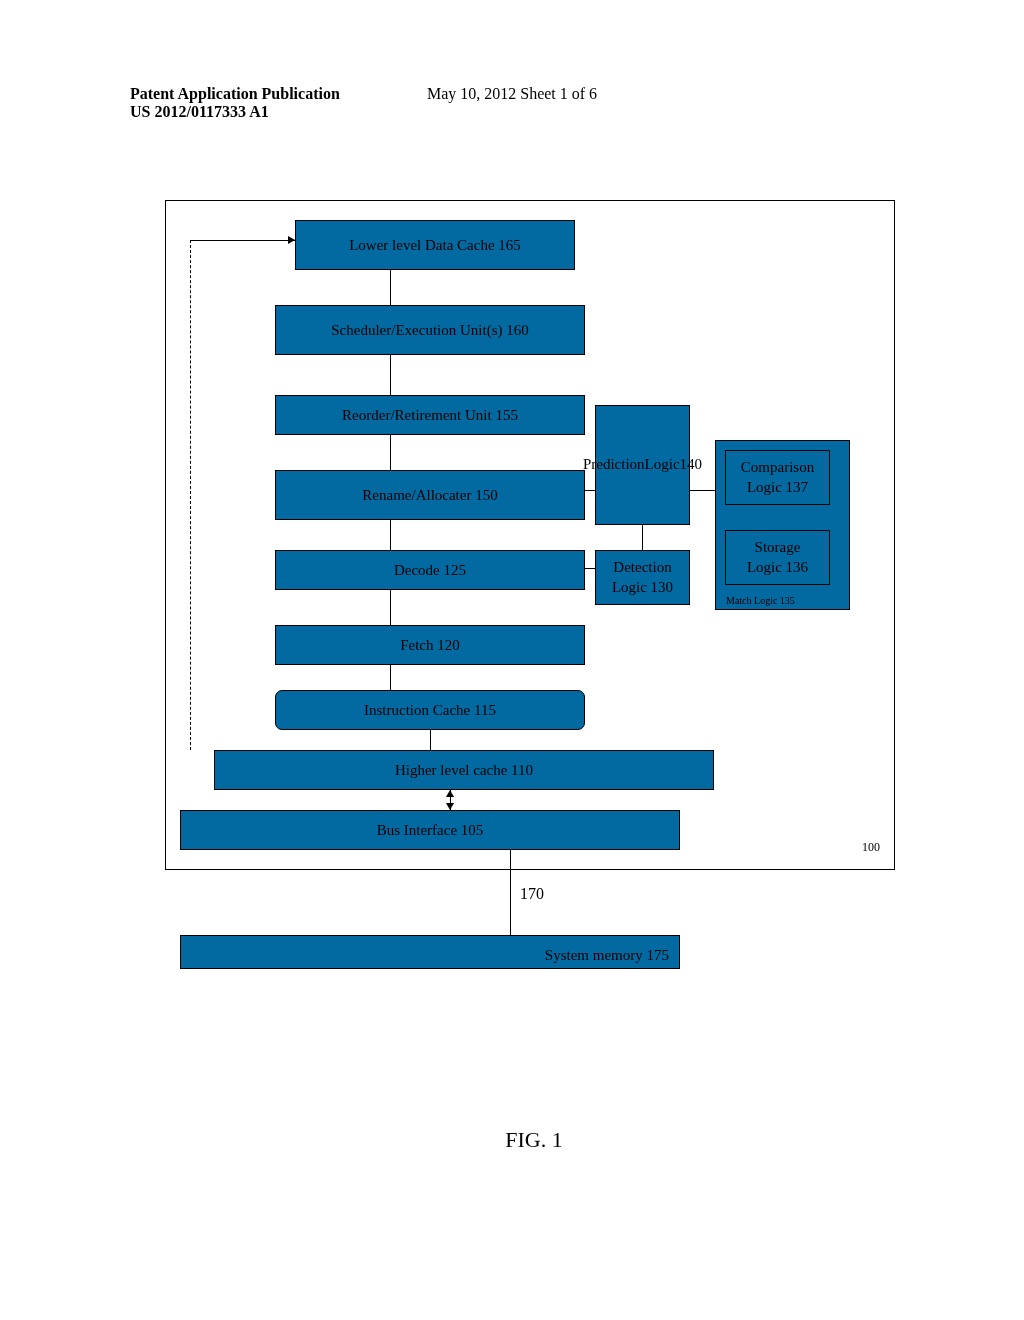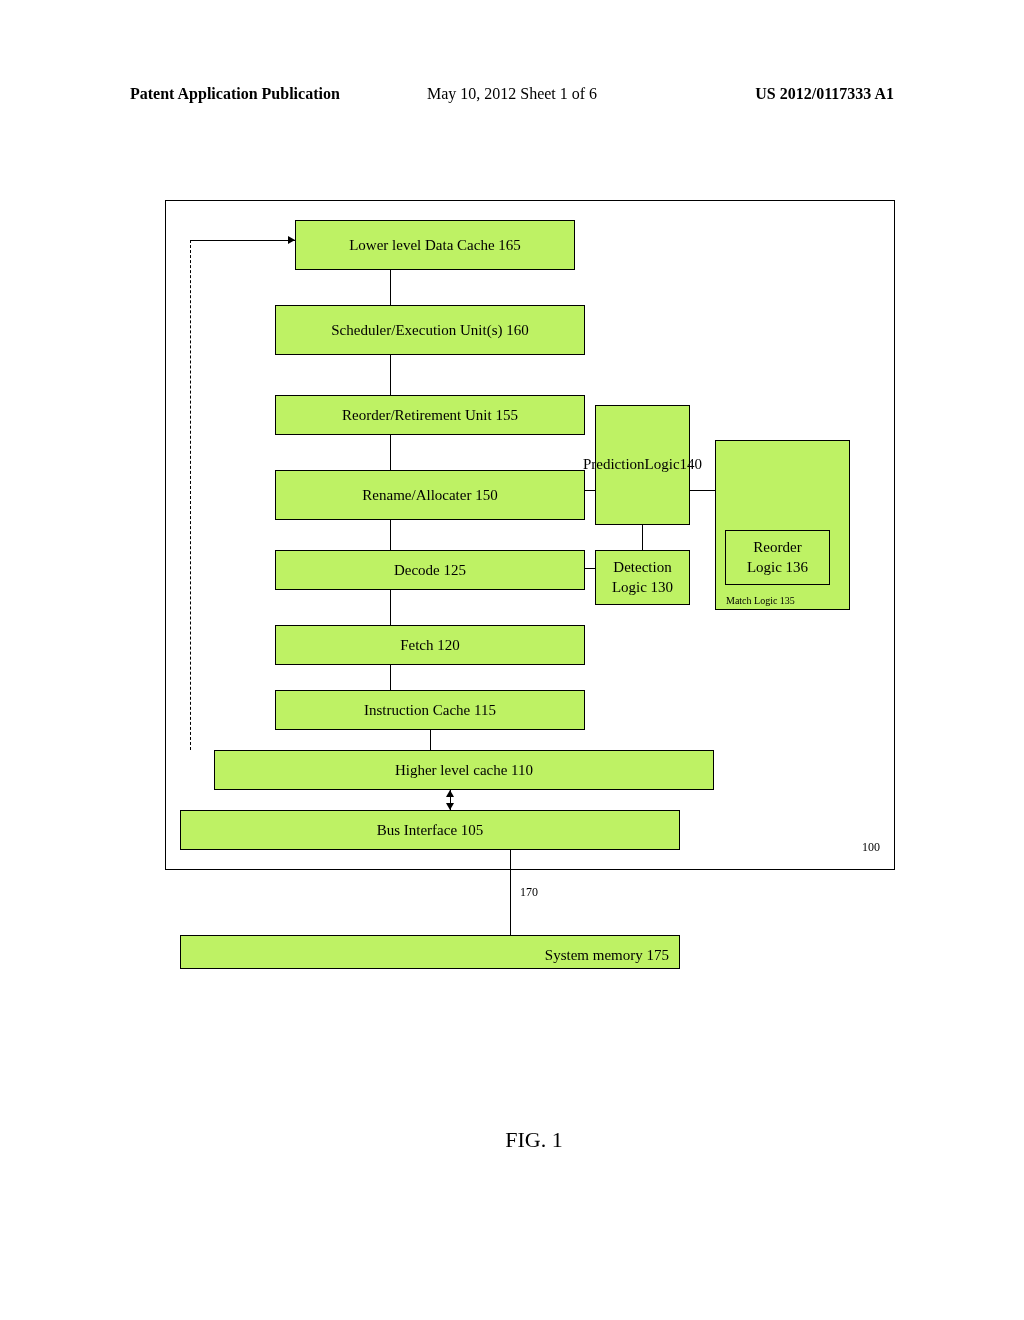--- a/index.html
+++ b/index.html
@@ -16,20 +16,21 @@
     }
     .header {
       position: absolute;
       top: 85px;
       left: 0;
       width: 100%;
       display: flex;
       justify-content: space-between;
       padding: 0 130px;
       font-size: 16px;
+      flex-direction: column;
     }
     .header-left {
       font-weight: bold;
     }
     .header-center {
       position: absolute;
       left: 50%;
       transform: translateX(-50%);
     }
     .header-right {
@@ -46,21 +47,21 @@
       position: absolute;
       top: 0;
       left: 0;
       width: 730px;
       height: 670px;
       border: 1.5px solid black;
     }
     .block {
       position: absolute;
       border: 1px solid black;
-      background: #bef264;
+      background: #0369a1;
       display: flex;
       align-items: center;
       justify-content: center;
       font-size: 15px;
       text-align: center;
     }
     .block-165 {
       top: 20px;
       left: 130px;
       width: 280px;
@@ -94,20 +95,21 @@
       top: 425px;
       left: 110px;
       width: 310px;
       height: 40px;
     }
     .block-115 {
       top: 490px;
       left: 110px;
       width: 310px;
       height: 40px;
+      border-radius: 7px;
     }
     .block-110 {
       top: 550px;
       left: 15px;
       width: 500px;
       height: 40px;
       margin-left: 34px;
     }
     .block-105 {
       top: 610px;
@@ -184,21 +186,21 @@
     .label-100 {
       position: absolute;
       top: 640px;
       right: 15px;
       font-size: 12px;
     }
     .label-170 {
       position: absolute;
       top: 685px;
       left: 355px;
-      font-size: 12px;
+      font-size: 16px;
     }
     .arrow-down {
       position: absolute;
       width: 0;
       height: 0;
       border-left: 4px solid transparent;
       border-right: 4px solid transparent;
       border-top: 7px solid black;
     }
     .arrow-up {
@@ -260,22 +262,26 @@
     <span>140</span>
   </div>
   <div class="block block-130">
     <span>Detection</span>
     <span>Logic 130</span>
   </div>
 
   <div class="block block-135">
     <span class="match-logic-label">Match Logic 135</span>
   </div>
+  <div class="block block-137">
+    <span>Comparison</span>
+    <span>Logic 137</span>
+  </div>
   <div class="block block-136">
-    <span>Reorder</span>
+    <span>Storage</span>
     <span>Logic 136</span>
   </div>
 
   <div class="block block-175">
     <span>System memory 175</span>
   </div>
 
   <div class="label-100">100</div>
   <div class="label-170">170</div>
 

